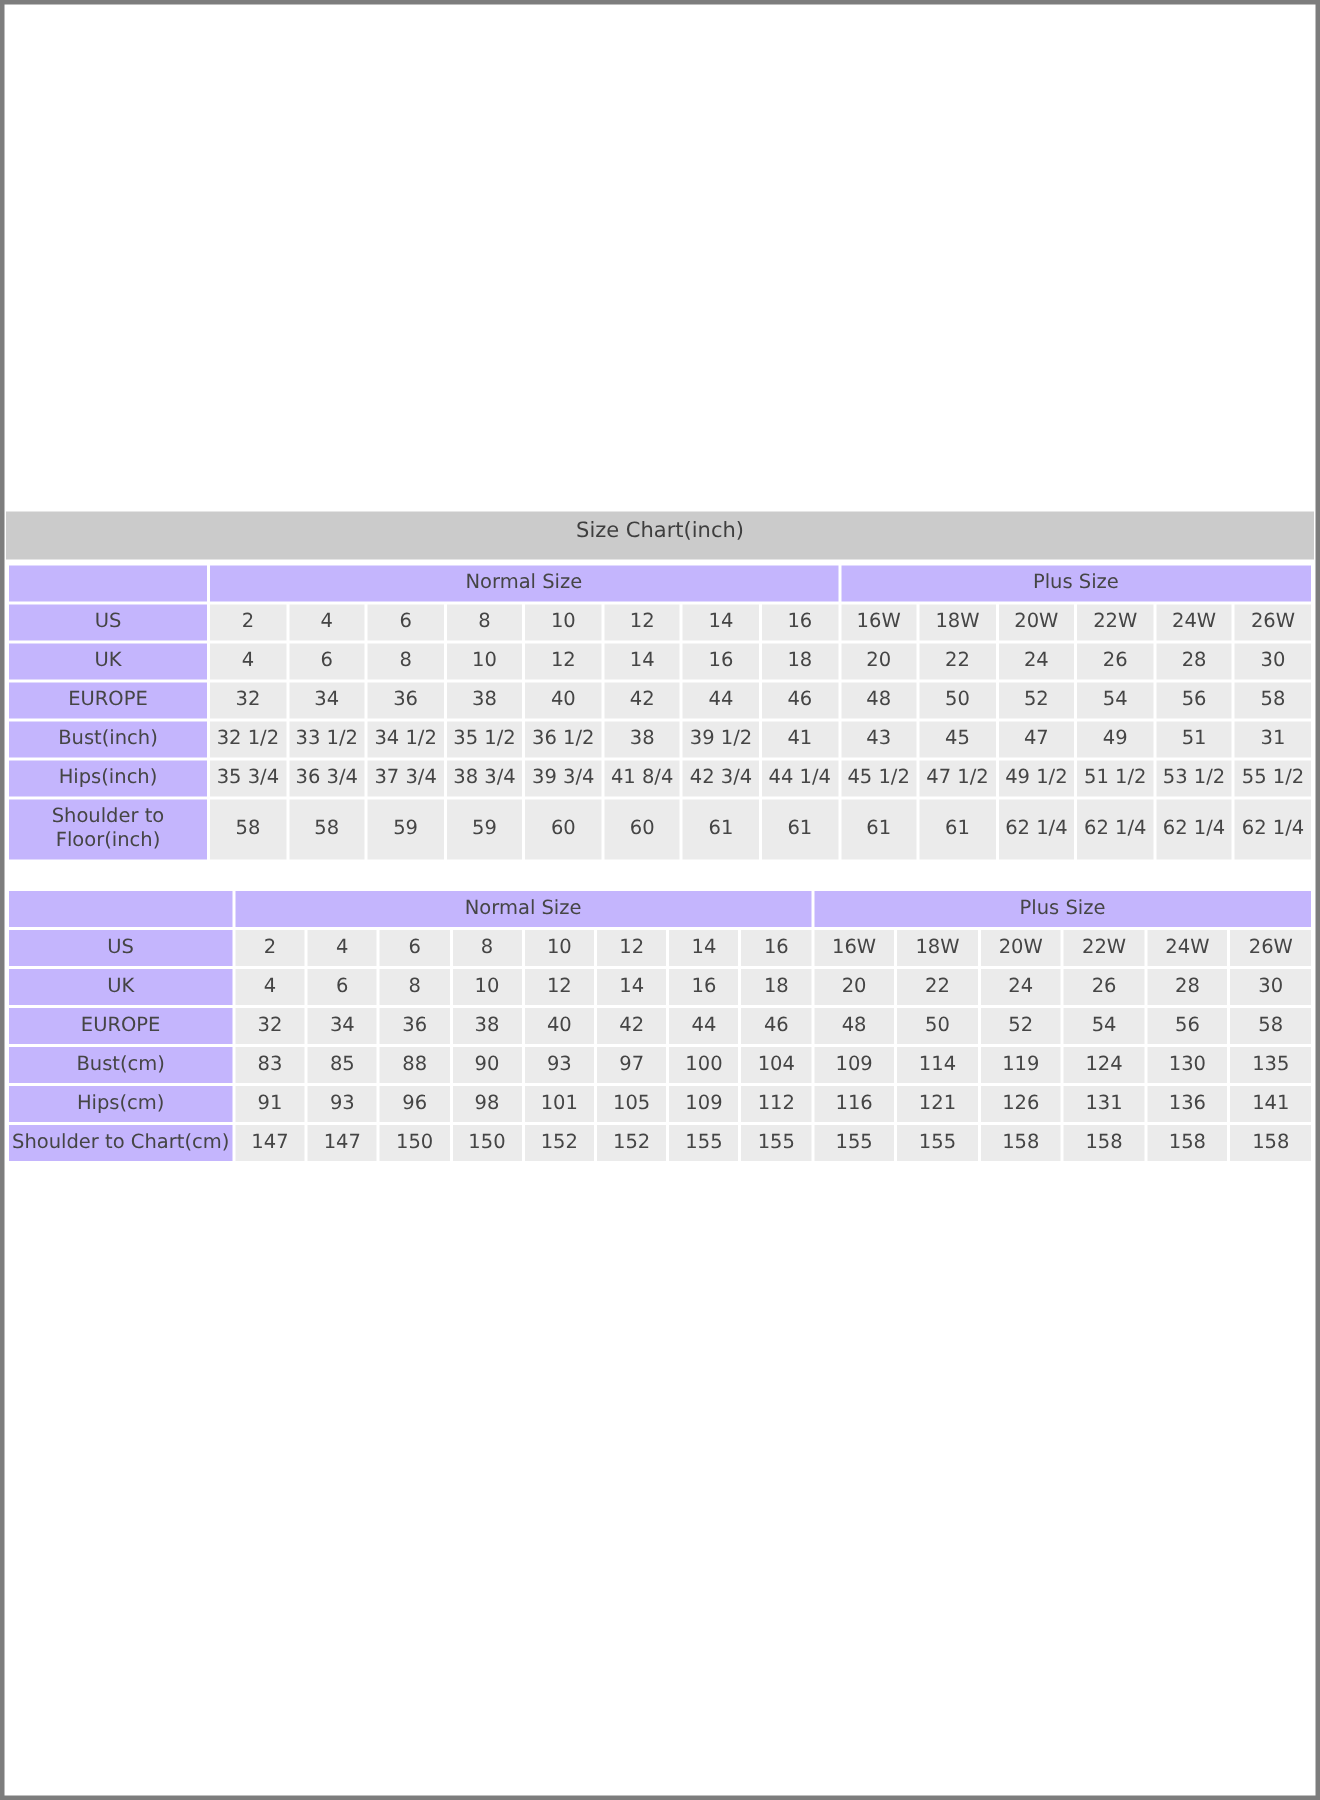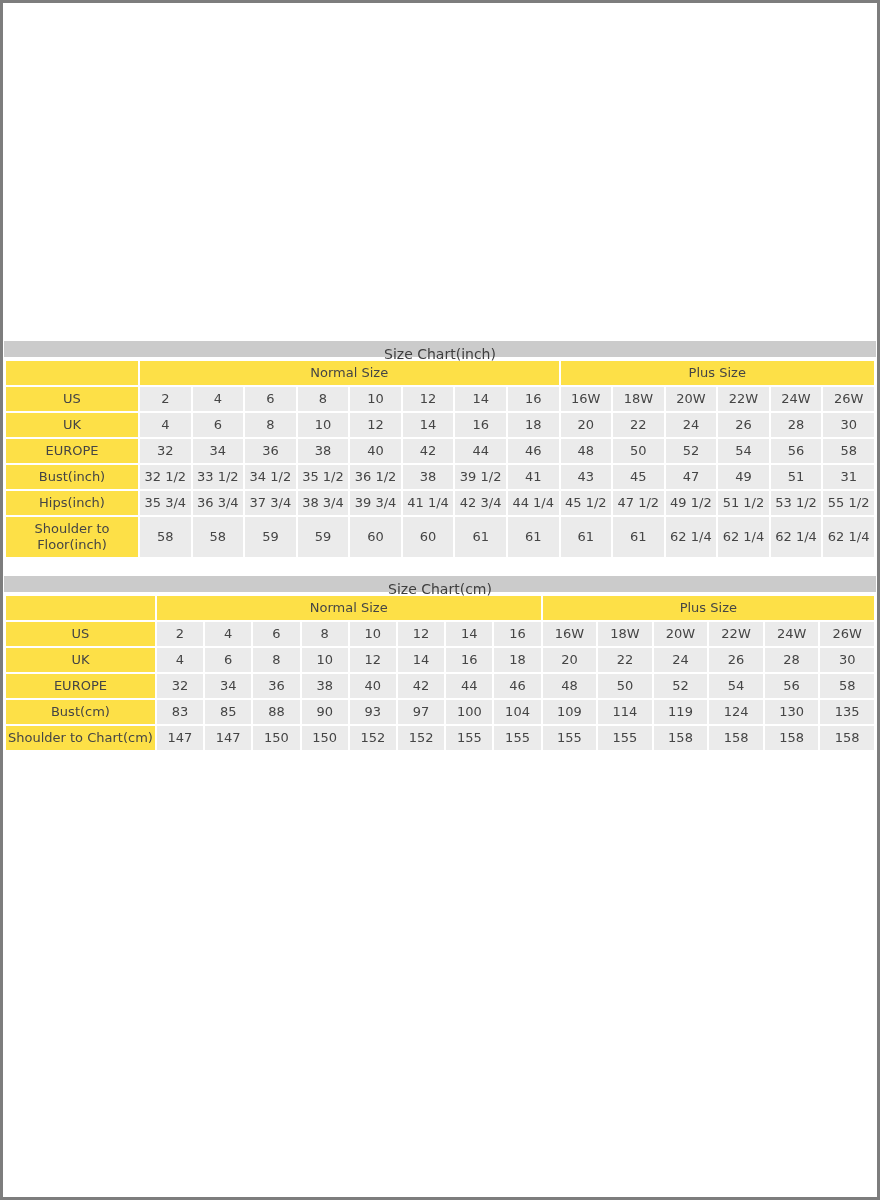--- a/index.html
+++ b/index.html
@@ -11,42 +11,42 @@
     font-family: "DejaVu Sans", "Liberation Sans", sans-serif;
     color: #454545;
     overflow: hidden;
     position: relative;
   }
   .top-spacer { height: 338px; }
   .chart-block { margin: 0 1px; }
   .chart-block + .chart-block { margin-top: 17px; }
   .chart-title {
     background: #cbcbcb;
-    height: 16px;
+    height: 32px;
     line-height: 26px;
     text-align: center;
     font-size: 14px;
     color: #3e3e3e;
     margin-bottom: 2px;
   }
   table.size-table {
     width: 100%;
     border-collapse: separate;
     border-spacing: 2px;
     table-layout: auto;
     font-size: 13px;
   }
   table.size-table th, table.size-table td {
     text-align: center;
     vertical-align: middle;
     font-weight: normal;
     line-height: 16px;
     padding: 4px 2px;
   }
-  table.size-table th { background: #fde047; }
+  table.size-table th { background: #c4b5fd; }
   table.size-table td { background: #ebebeb; }
   th.row-label { width: 132px; }
   .chart--cm th.row-label { white-space: nowrap; }
 </style>
 </head>
 <body>
 
 <div class="top-spacer"></div>
 
 <section class="chart-block chart--inch">
@@ -128,21 +128,21 @@
           <td>51</td>
           <td>31</td>
         </tr>
         <tr>
           <th class="row-label">Hips(inch)</th>
           <td>35 3/4</td>
           <td>36 3/4</td>
           <td>37 3/4</td>
           <td>38 3/4</td>
           <td>39 3/4</td>
-          <td>41 1/4</td>
+          <td>41 8/4</td>
           <td>42 3/4</td>
           <td>44 1/4</td>
           <td>45 1/2</td>
           <td>47 1/2</td>
           <td>49 1/2</td>
           <td>51 1/2</td>
           <td>53 1/2</td>
           <td>55 1/2</td>
         </tr>
         <tr>
@@ -160,21 +160,20 @@
           <td>62 1/4</td>
           <td>62 1/4</td>
           <td>62 1/4</td>
           <td>62 1/4</td>
         </tr>
       </tbody>
     </table>
 </section>
 
 <section class="chart-block chart--cm">
-  <div class="chart-title">Size Chart(cm)</div>
   <table class="size-table">
       <thead>
         <tr>
           <th class="row-label"></th>
           <th colspan="8">Normal Size</th>
           <th colspan="6">Plus Size</th>
         </tr>
       </thead>
       <tbody>
         <tr>
@@ -239,20 +238,37 @@
           <td>100</td>
           <td>104</td>
           <td>109</td>
           <td>114</td>
           <td>119</td>
           <td>124</td>
           <td>130</td>
           <td>135</td>
         </tr>
         <tr>
+          <th class="row-label">Hips(cm)</th>
+          <td>91</td>
+          <td>93</td>
+          <td>96</td>
+          <td>98</td>
+          <td>101</td>
+          <td>105</td>
+          <td>109</td>
+          <td>112</td>
+          <td>116</td>
+          <td>121</td>
+          <td>126</td>
+          <td>131</td>
+          <td>136</td>
+          <td>141</td>
+        </tr>
+        <tr>
           <th class="row-label">Shoulder to Chart(cm)</th>
           <td>147</td>
           <td>147</td>
           <td>150</td>
           <td>150</td>
           <td>152</td>
           <td>152</td>
           <td>155</td>
           <td>155</td>
           <td>155</td>

